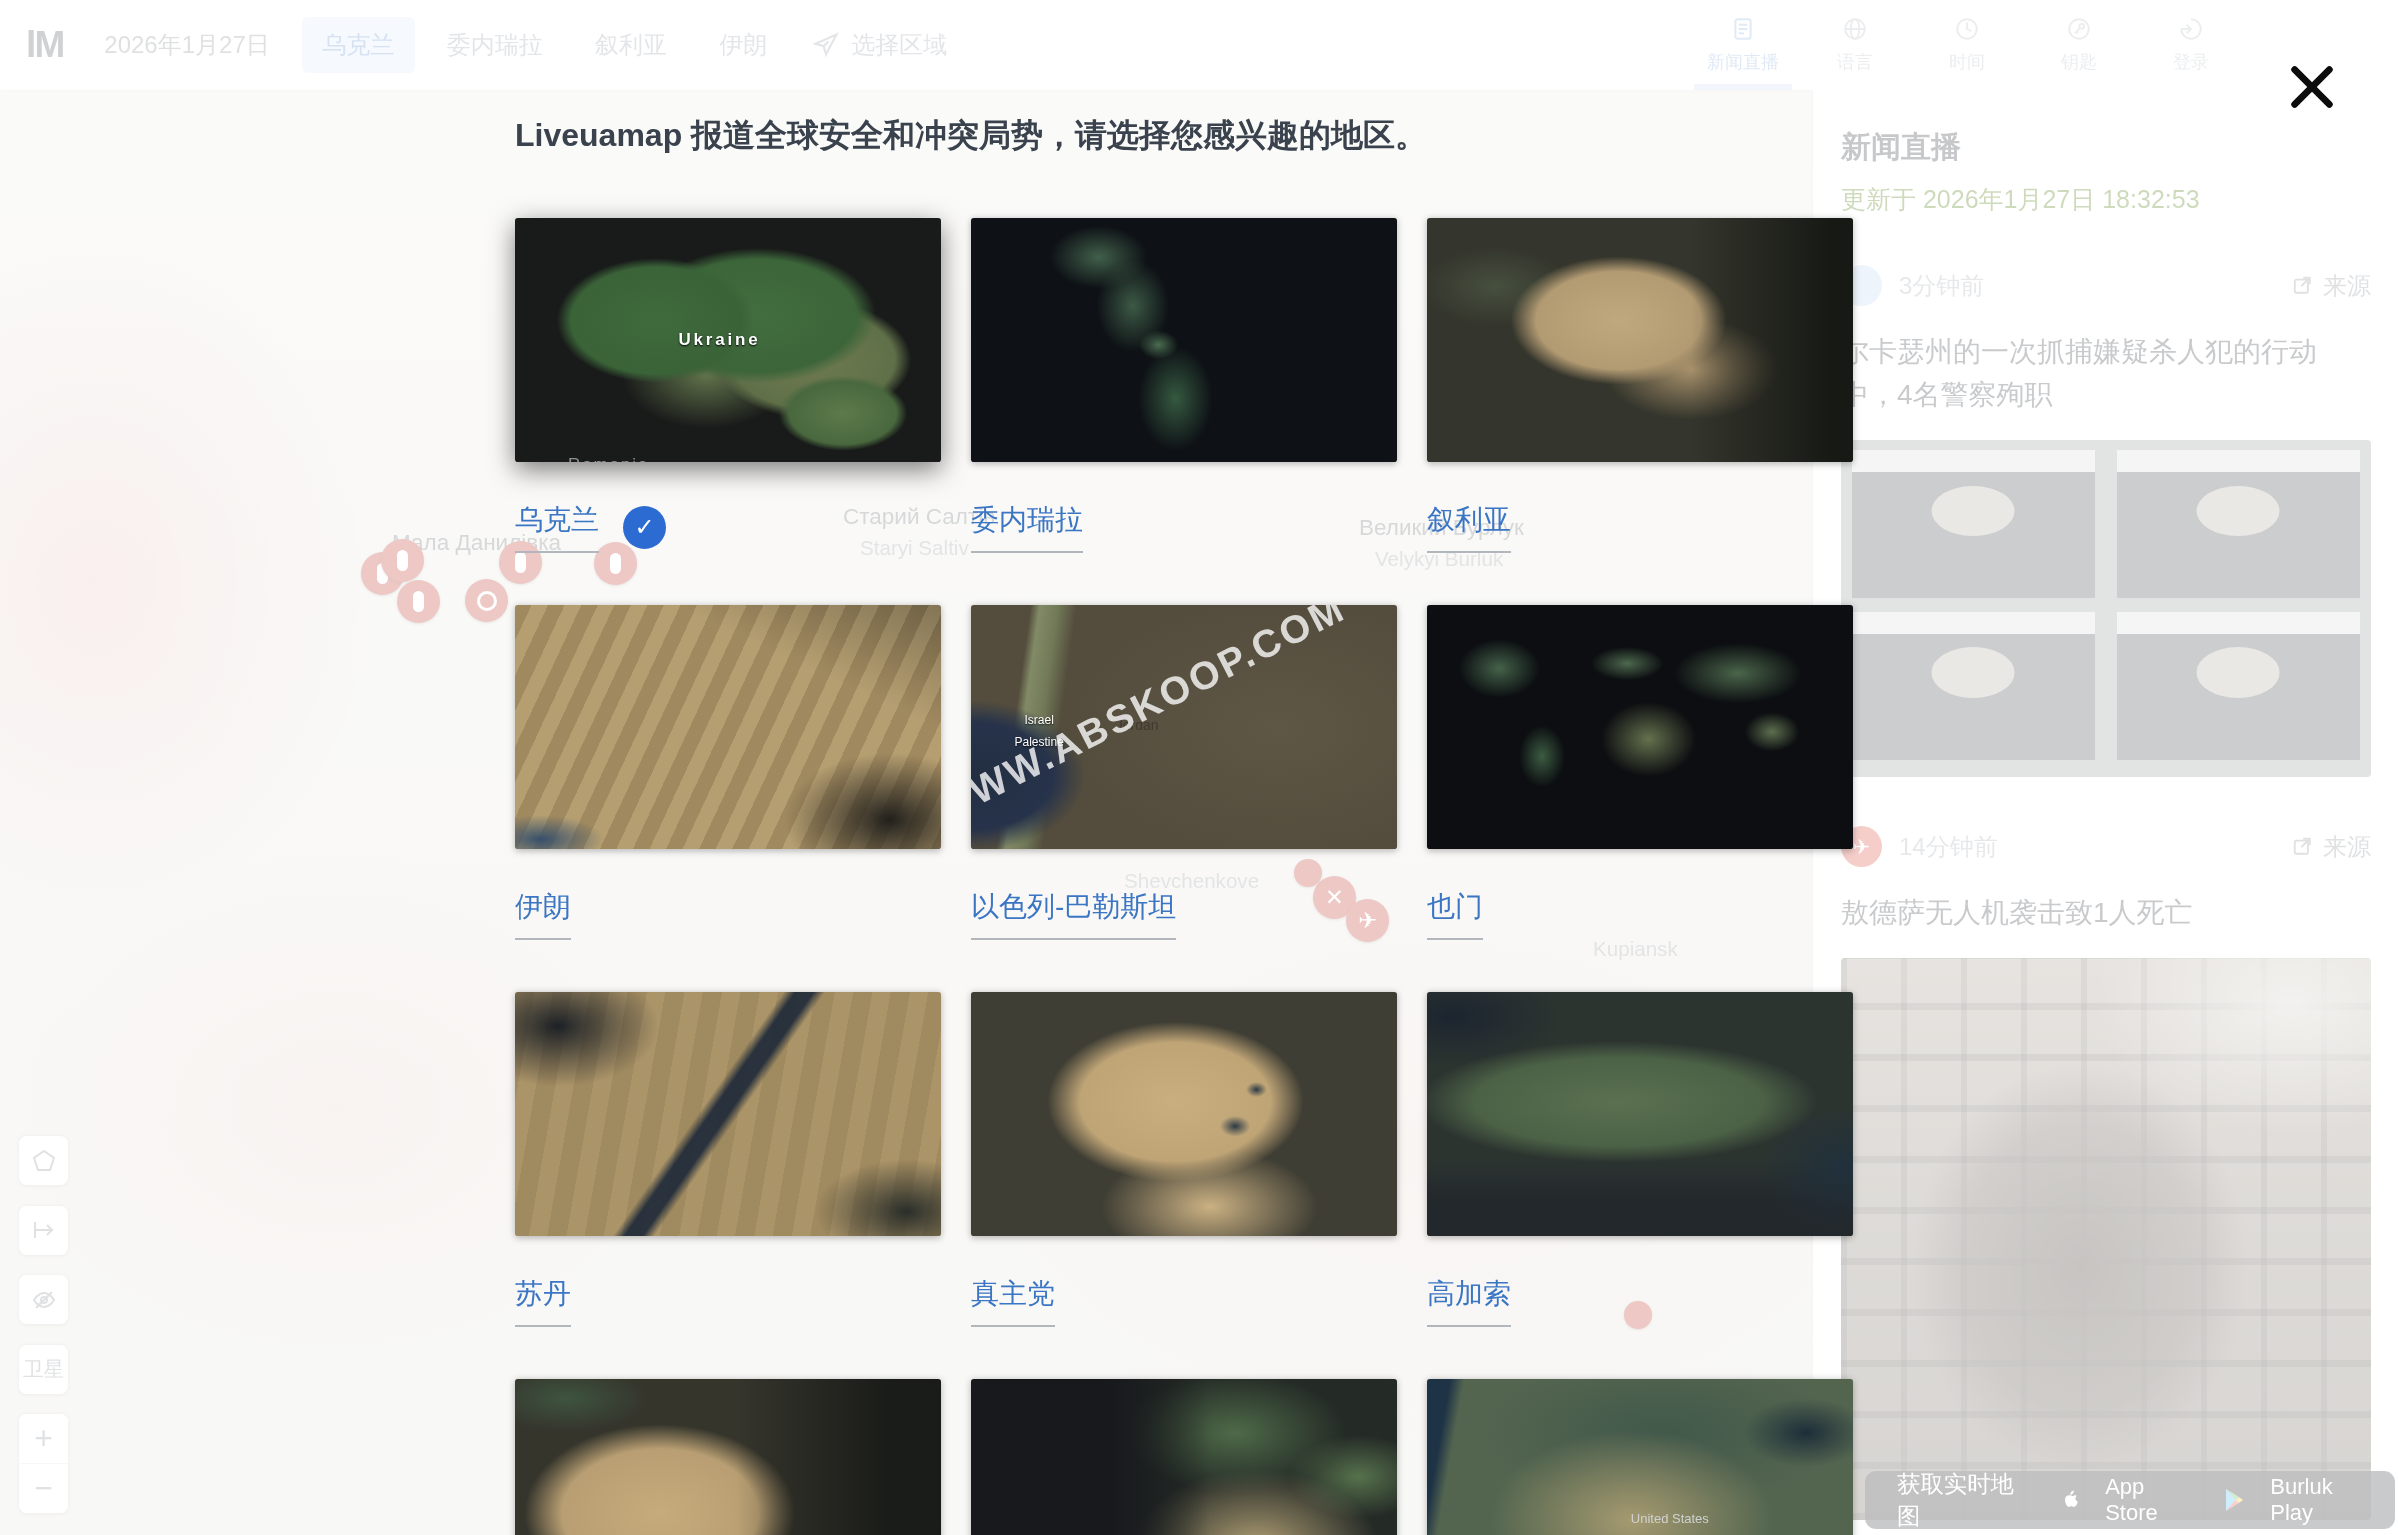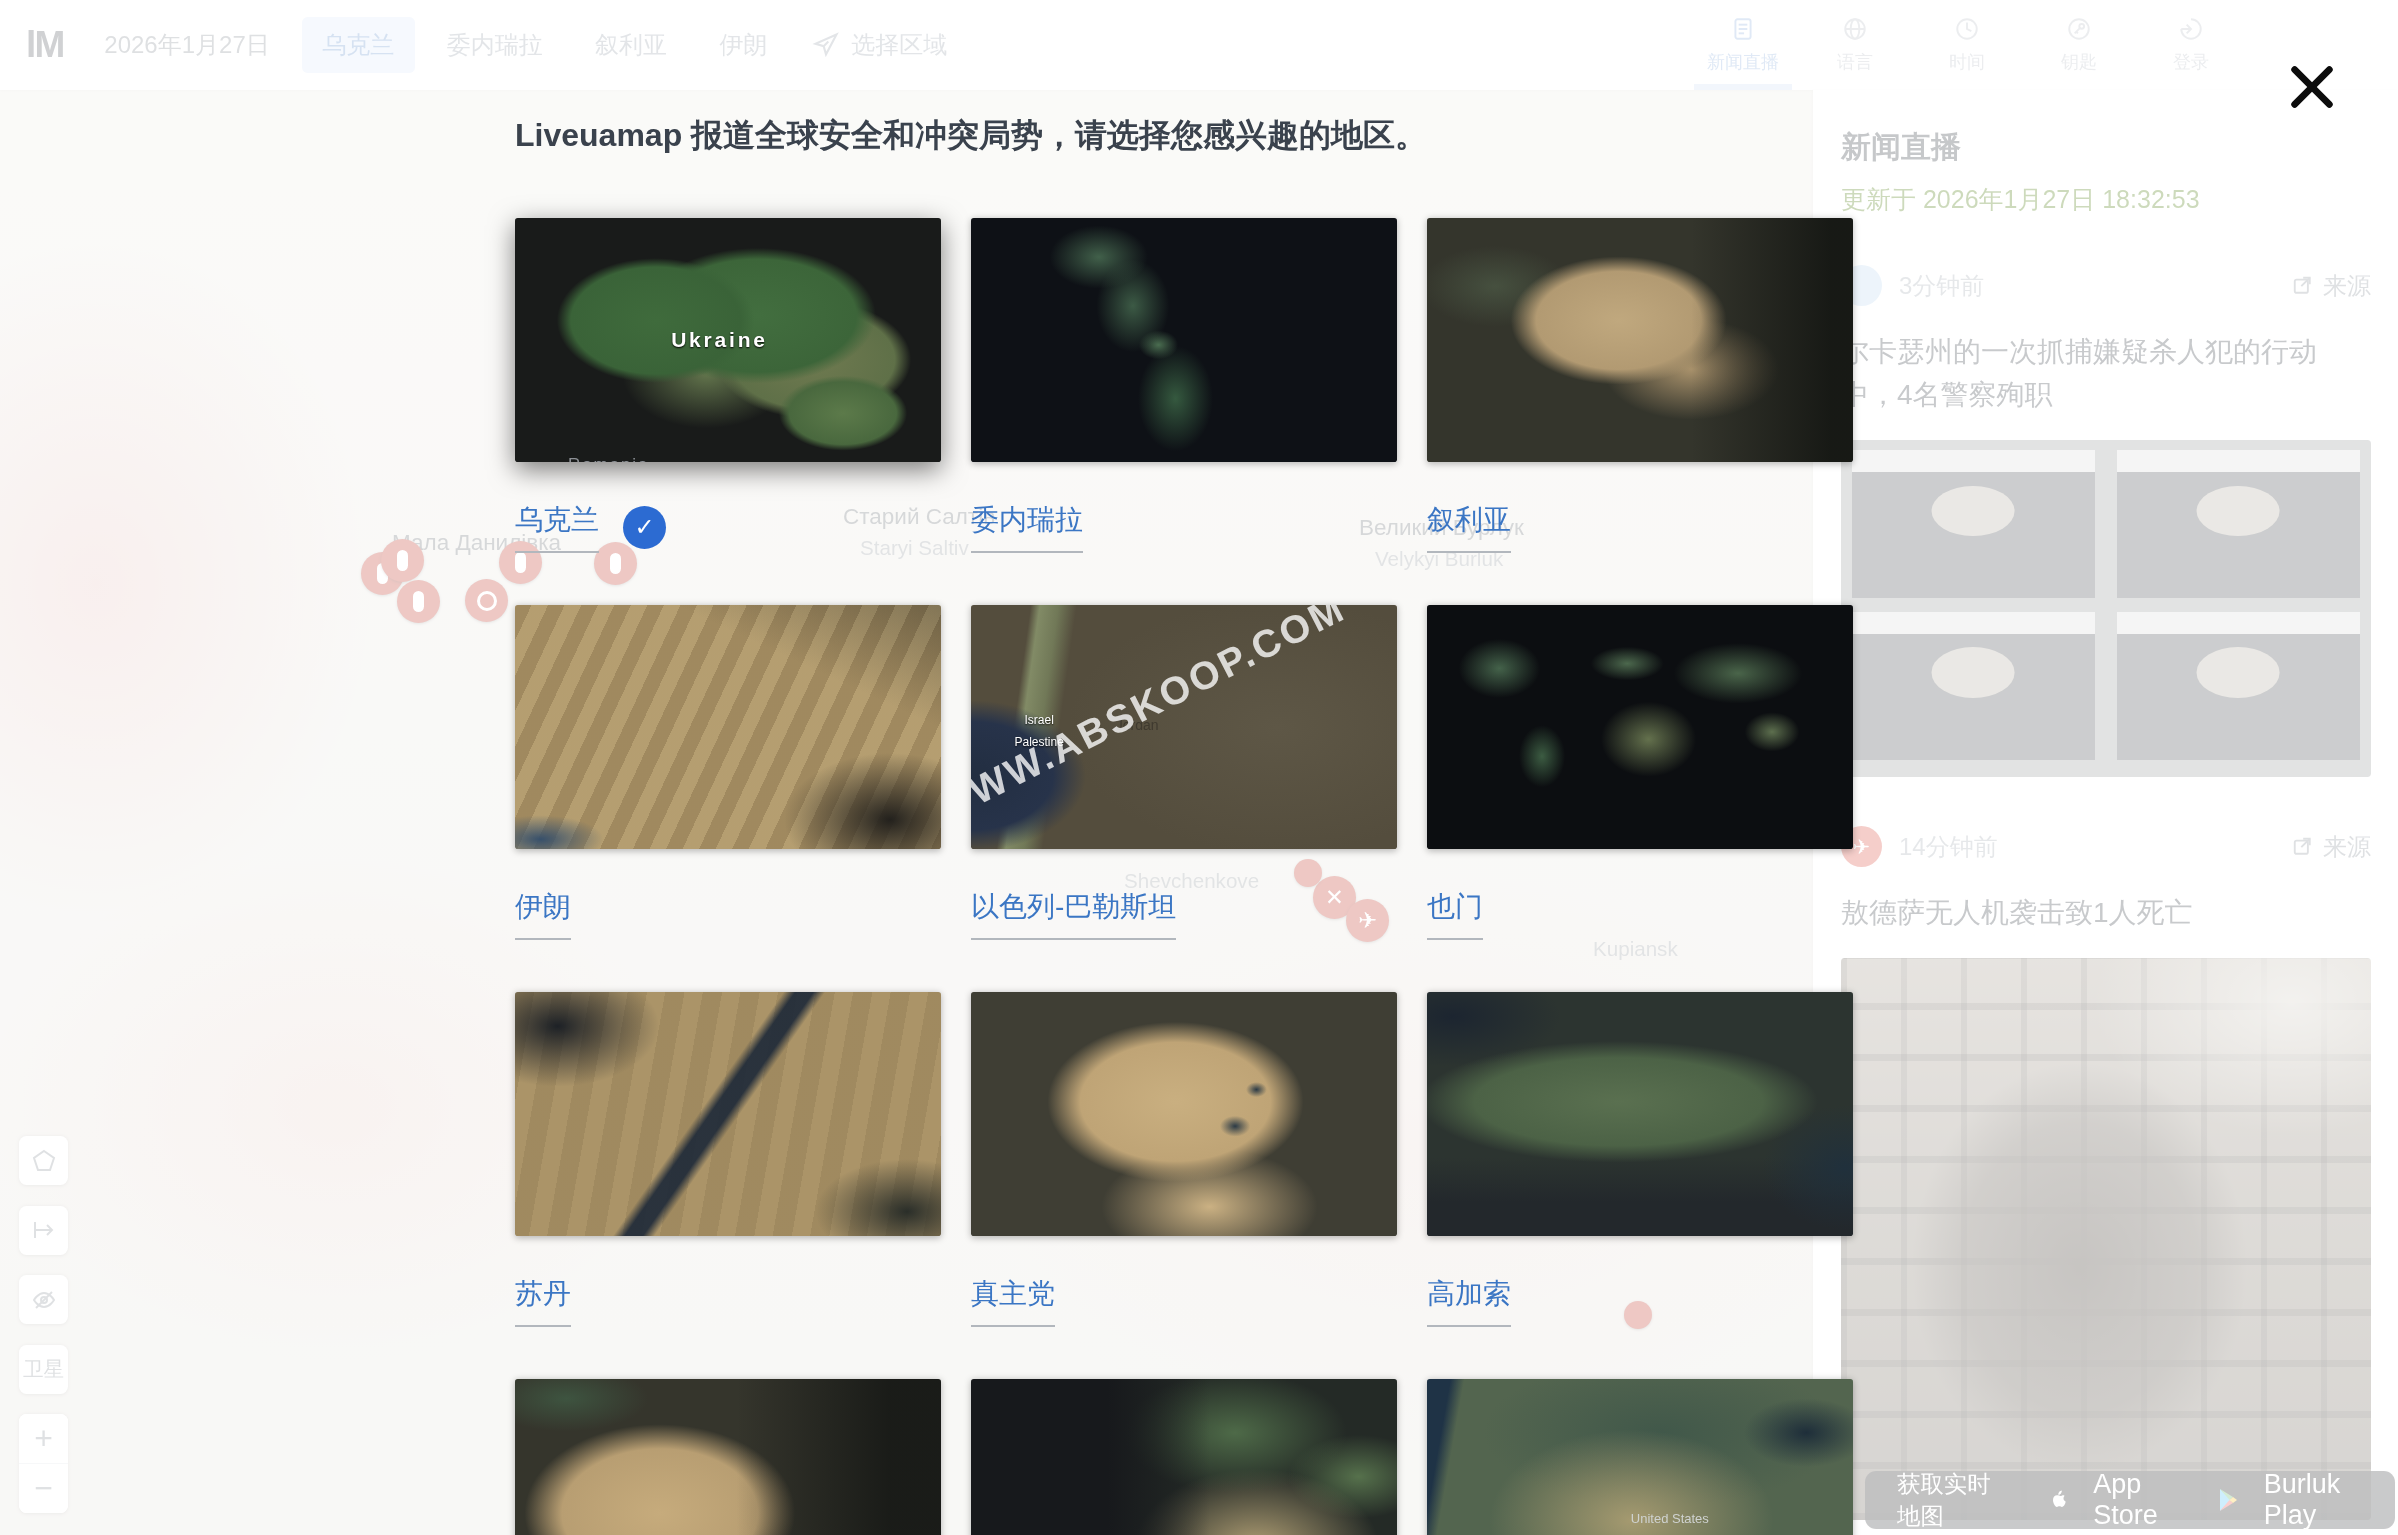--- a/index.html
+++ b/index.html
@@ -70,41 +70,41 @@
     transform:translateX(-50%);border-radius:50%;background:#b5aea3;}
   .img-building{height:562px;background:
     radial-gradient(281px 187px at 85% 8%, rgba(214,209,199,.95), transparent 70%),
     radial-gradient(215px 262px at 45% 55%, #372f26 0%, rgba(55,47,38,.55) 55%, transparent 78%),
     repeating-linear-gradient(90deg, rgba(0,0,0,.22) 0 5.6px, transparent 5.6px 60px),
     repeating-linear-gradient(0deg, rgba(0,0,0,.25) 0 7.5px, transparent 7.5px 51px),
     linear-gradient(180deg,#a79d90 0%,#8b8275 40%,#6f675c 100%);}
   .app-bar{position:absolute;bottom:7.5px;left:52px;right:3.7px;height:58px;background:rgba(21,23,27,.82);
     border-radius:11.2px;display:flex;align-items:center;gap:37px;padding:0 32px;color:#fff;}
   .app-bar .ab-label{font-size:23.4px;}
-  .store{display:flex;align-items:center;gap:23px;font-size:27px;}
+  .store{display:flex;align-items:center;gap:23px;font-size:22px;}
 
   
   .overlay{position:absolute;inset:0;background:rgba(255,255,255,.72);z-index:50;}
 
   
   .modal{position:absolute;inset:0;z-index:100;}
   .modal-title{position:absolute;left:515px;top:114px;font-size:32px;font-weight:bold;color:#3a424d;margin:0;}
   .close-btn{position:absolute;left:2279px;top:54px;width:66px;height:66px;display:flex;
     align-items:center;justify-content:center;cursor:pointer;}
   .region-grid{position:absolute;left:515px;top:218px;width:1339px;display:grid;
     grid-template-columns:repeat(3,426px);column-gap:30px;row-gap:52px;}
   .thumb{width:426px;height:244px;border-radius:2.8px;position:relative;overflow:hidden;
     box-shadow:0 1.9px 7.5px rgba(0,0,0,.28);}
   .cell.selected .thumb{box-shadow:0 7.5px 26px rgba(0,0,0,.5);}
   .label-row{margin-top:39px;display:flex;align-items:center;height:52px;}
   .rlabel{font-size:28px;color:#3b76c4;padding-bottom:11.2px;border-bottom:2.8px solid #b2b7bd;}
   .check{width:43px;height:43px;border-radius:50%;background:#2c6bd2;color:#fff;font-size:24px;
     font-weight:bold;display:flex;align-items:center;justify-content:center;margin-left:24px;}
   .tl{position:absolute;white-space:nowrap;transform:translate(-50%,-50%);}
-  .tl.big{color:#fff;font-size:21px;font-weight:bold;letter-spacing:2.8px;text-shadow:0 0.9px 1.9px #000;}
+  .tl.big{color:#fff;font-size:17px;font-weight:bold;letter-spacing:2.8px;text-shadow:0 0.9px 1.9px #000;}
   .tl.dim{color:#8d9196;font-size:17px;letter-spacing:1.9px;}
   .tl.tiny{color:#fff;font-size:12px;text-shadow:0 0.9px 1.9px rgba(0,0,0,.8);}
   .tl.dark{color:#3f3a2f;font-size:14px;}
   .tl.us{color:#cfd2d0;font-size:13px;}
   .wm{position:absolute;left:-8%;top:76%;width:130%;transform:rotate(-27deg);transform-origin:left center;
     color:rgba(255,255,255,.78);font-size:39px;font-weight:bold;letter-spacing:2.8px;}
 
   
   .m-ukraine{background:
     radial-gradient(89px 52px at 77% 80%, #5c7a4a 0%, #49683e 60%, transparent 72%),

